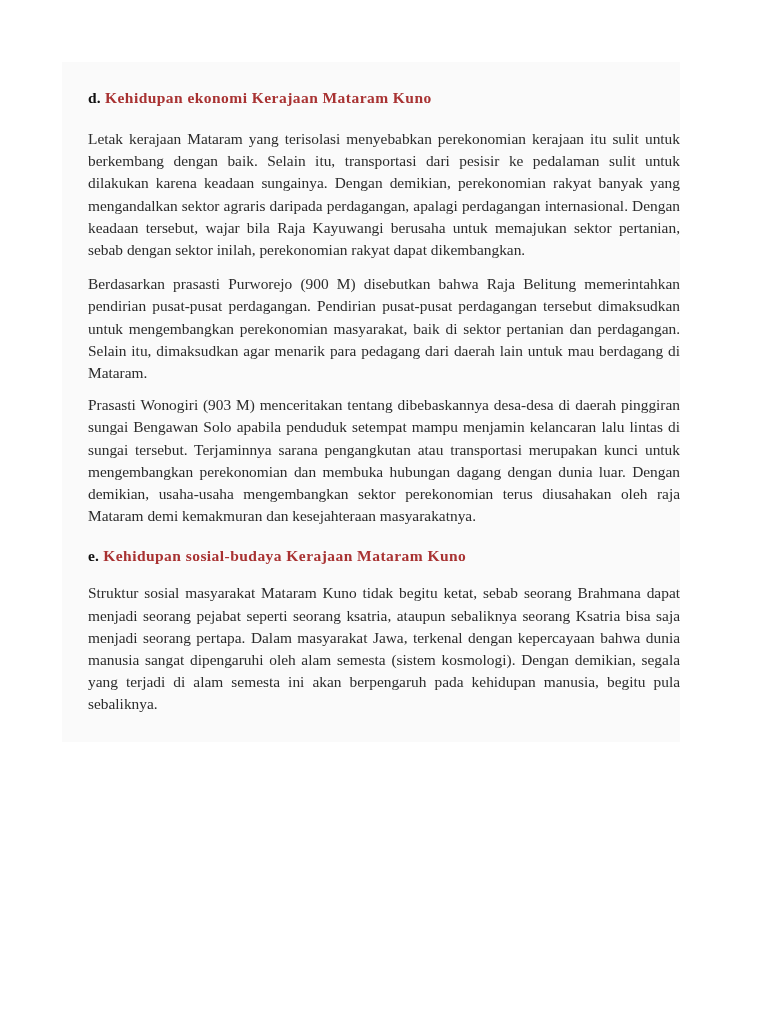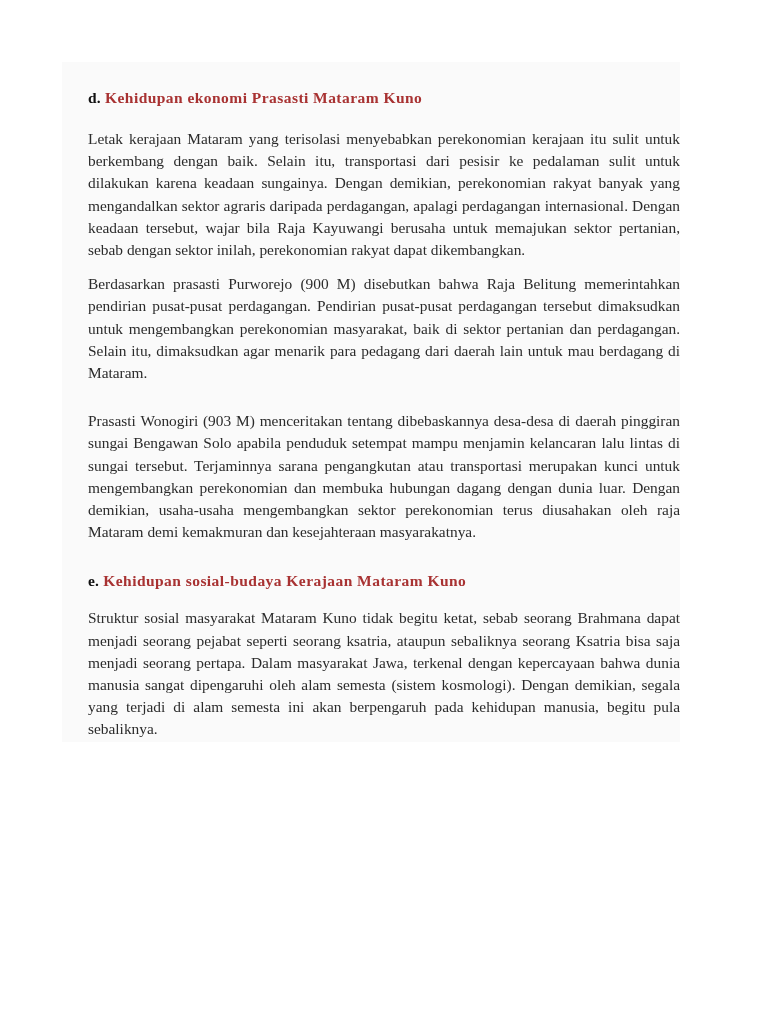--- a/index.html
+++ b/index.html
@@ -53,32 +53,32 @@
     line-height: 22.2px;
     text-align: justify;
     text-justify: inter-word;
     margin: 0;
   }
 
   
   #heading-d     { margin-top: 0px; }
   #para-economy-1{ margin-top: 20px; }
   #para-economy-2{ margin-top: 12px; }
-  #para-economy-3{ margin-top: 26px; }
-  #heading-e     { margin-top: 28px; }
+  #para-economy-3{ margin-top: 10px; }
+  #heading-e     { margin-top: 19px; }
   #para-social-1 { margin-top: 16px; }
 </style>
 </head>
 <body>
 
 <div id="content-block"></div>
 
 <article id="document-body">
 
-  <h2 class="heading" id="heading-d"><span>d.</span>&nbsp;<span class="heading-text">Kehidupan ekonomi Prasasti Mataram Kuno</span></h2>
+  <h2 class="heading" id="heading-d"><span>d.</span>&nbsp;<span class="heading-text">Kehidupan ekonomi Kerajaan Mataram Kuno</span></h2>
 
   <p class="para" id="para-economy-1">Letak kerajaan Mataram yang terisolasi menyebabkan perekonomian kerajaan itu sulit untuk berkembang dengan baik. Selain itu, transportasi dari pesisir ke pedalaman sulit untuk dilakukan karena keadaan sungainya. Dengan demikian, perekonomian rakyat banyak yang mengandalkan sektor agraris daripada perdagangan, apalagi perdagangan internasional. Dengan keadaan tersebut, wajar bila Raja Kayuwangi berusaha untuk memajukan sektor pertanian, sebab dengan sektor inilah, perekonomian rakyat dapat dikembangkan.</p>
 
   <p class="para" id="para-economy-2">Berdasarkan prasasti Purworejo (900 M) disebutkan bahwa Raja Belitung memerintahkan pendirian pusat-pusat perdagangan. Pendirian pusat-pusat perdagangan tersebut dimaksudkan untuk mengembangkan perekonomian masyarakat, baik di sektor pertanian dan perdagangan. Selain itu, dimaksudkan agar menarik para pedagang dari daerah lain untuk mau berdagang di Mataram.</p>
 
   <p class="para" id="para-economy-3">Prasasti Wonogiri (903 M) menceritakan tentang dibebaskannya desa-desa di daerah pinggiran sungai Bengawan Solo apabila penduduk setempat mampu menjamin kelancaran lalu lintas di sungai tersebut. Terjaminnya sarana pengangkutan atau transportasi merupakan kunci untuk mengembangkan perekonomian dan membuka hubungan dagang dengan dunia luar. Dengan demikian, usaha-usaha mengembangkan sektor perekonomian terus diusahakan oleh raja Mataram demi kemakmuran dan kesejahteraan masyarakatnya.</p>
 
   <h2 class="heading" id="heading-e"><span>e.</span>&nbsp;<span class="heading-text">Kehidupan sosial-budaya Kerajaan Mataram Kuno</span></h2>
 
   <p class="para" id="para-social-1">Struktur sosial masyarakat Mataram Kuno tidak begitu ketat, sebab seorang Brahmana dapat menjadi seorang pejabat seperti seorang ksatria, ataupun sebaliknya seorang Ksatria bisa saja menjadi seorang pertapa. Dalam masyarakat Jawa, terkenal dengan kepercayaan bahwa dunia manusia sangat dipengaruhi oleh alam semesta (sistem kosmologi). Dengan demikian, segala yang terjadi di alam semesta ini akan berpengaruh pada kehidupan manusia, begitu pula sebaliknya.</p>

